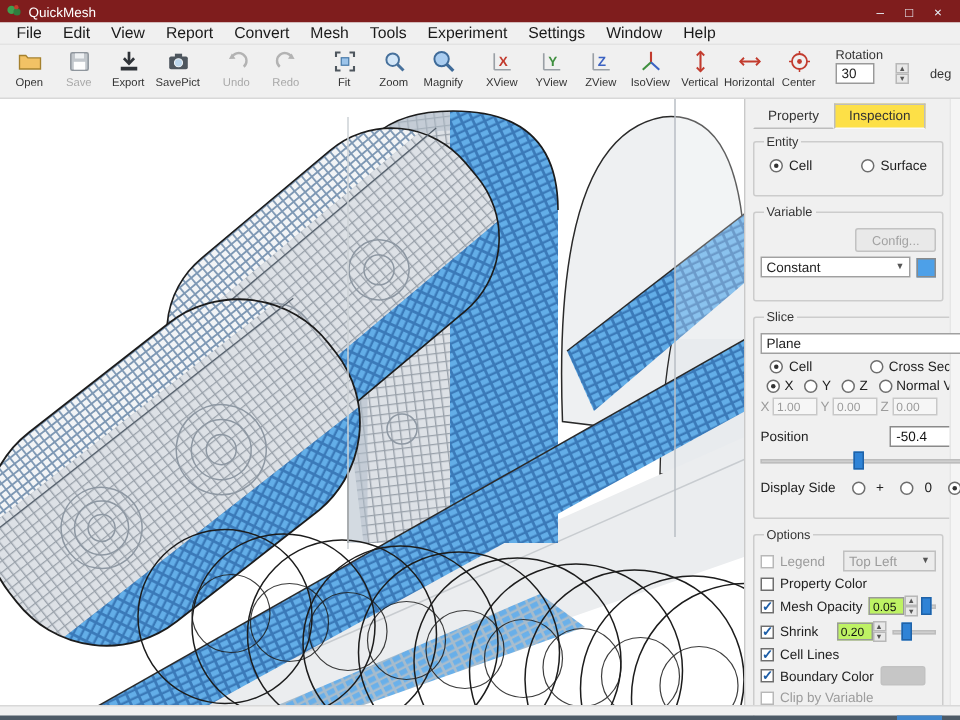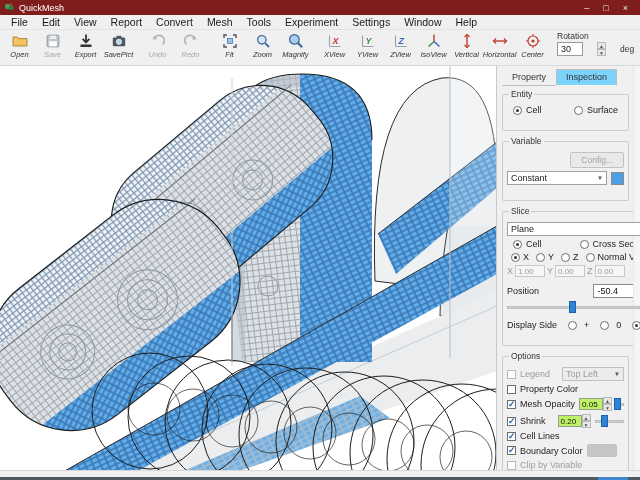--- a/index.html
+++ b/index.html
@@ -13,21 +13,21 @@
   .titlebar .title { font-size:9px; flex:1; }
   .win-controls { display:flex; gap:14px; margin-right:8px; font-size:9px; color:#e8f0f8; }
   .win-controls span { cursor:default; }
 
   
   .menubar { height:15px; background:#f0f0f0; display:flex; align-items:center; padding-left:4px; border-bottom:1px solid #e3e3e3; flex:0 0 auto; }
   .menubar span { padding:0 7px; font-size:10.5px; color:#1a1a1a; }
 
   
   .toolbar { height:22px; min-height:36px; background:#f0f0f0; display:flex; align-items:flex-start; padding:1px 2px 0 2px; border-bottom:1px solid #d8d8d8; flex:0 0 auto; }
-  .tgroup { display:flex; align-items:flex-end; padding:0 1px;font-style:italic; }
+  .tgroup { display:flex; align-items:flex-end; padding:0 1px; }
   .tsep { width:1px; background:#d5d5d5; height:30px; margin:1px 2px; }
   .tbtn { width:33px; display:flex; flex-direction:column; align-items:center; padding-top:1px; border:1px solid transparent; border-radius:2px; }
   .tbtn .ticon { width:16px; height:16px; }
   .tbtn .ticon svg { width:16px; height:16px; display:block; }
   .tbtn .tlabel { font-size:7.5px; color:#333; white-space:nowrap; margin-top:1px; }
   .tbtn.disabled .tlabel { color:#a8a8a8; }
   .rot-group { display:flex; flex-direction:column; padding:0 3px; }
   .rot-label { font-size:8.5px; color:#333; }
   .rot-row { display:flex; align-items:center; gap:14px; margin-top:1px; }
   .rot-input { width:26px; height:14px; background:#fff; border:1px solid #9a9a9a; font-size:9px; display:flex; align-items:center; padding-left:3px; }
@@ -40,21 +40,21 @@
   .viewport { width:497px; background:#fff; border-right:1px solid #c9c9c9; position:relative; overflow:hidden; }
   .viewport svg { display:block; }
 
   
   .panel { flex:1; background:#f0f0f0; display:flex; min-width:0; }
   .panel-content { flex:1; padding:3px 4px 4px 5px; font-size:9px; min-width:0; }
   .scroll-gutter { width:7px; background:#f5f5f5; border-left:1px solid #e6e6e6; }
 
   .tabs { display:flex; margin-bottom:2px; }
   .tab { padding:2px 9px 3px 9px; font-size:9px; color:#333; border:1px solid transparent; }
-  .tab.active { background:#7dd3fc; border-color:#bdbdbd; border-bottom-color:#fafafa;text-align:right; }
+  .tab.active { background:#fde047; border-color:#bdbdbd; border-bottom-color:#fafafa;text-align:right; }
   .tab.inactive { border-bottom-color:#bdbdbd; }
 
   fieldset.grp { border:1px solid #cccccc; border-radius:2px; margin:3px 0 5px 0; padding:3px 4px 12px 4px; }
   fieldset.grp legend { font-size:8.5px; color:#333; padding:0 2px; margin-left:2px; }
 
   .row { display:flex; align-items:center; margin:3px 0; gap:4px; }
   .row.space { justify-content:space-between; padding:0 6px; }
   .radio { width:9px; height:9px; border:1px solid #6e6e6e; border-radius:50%; background:#fff; position:relative; flex:0 0 auto; }
   .radio.sel::after { content:""; position:absolute; left:2px; top:2px; width:3px; height:3px; background:#333; border-radius:50%; }
   .radio.dis { border-color:#b0b0b0; }

